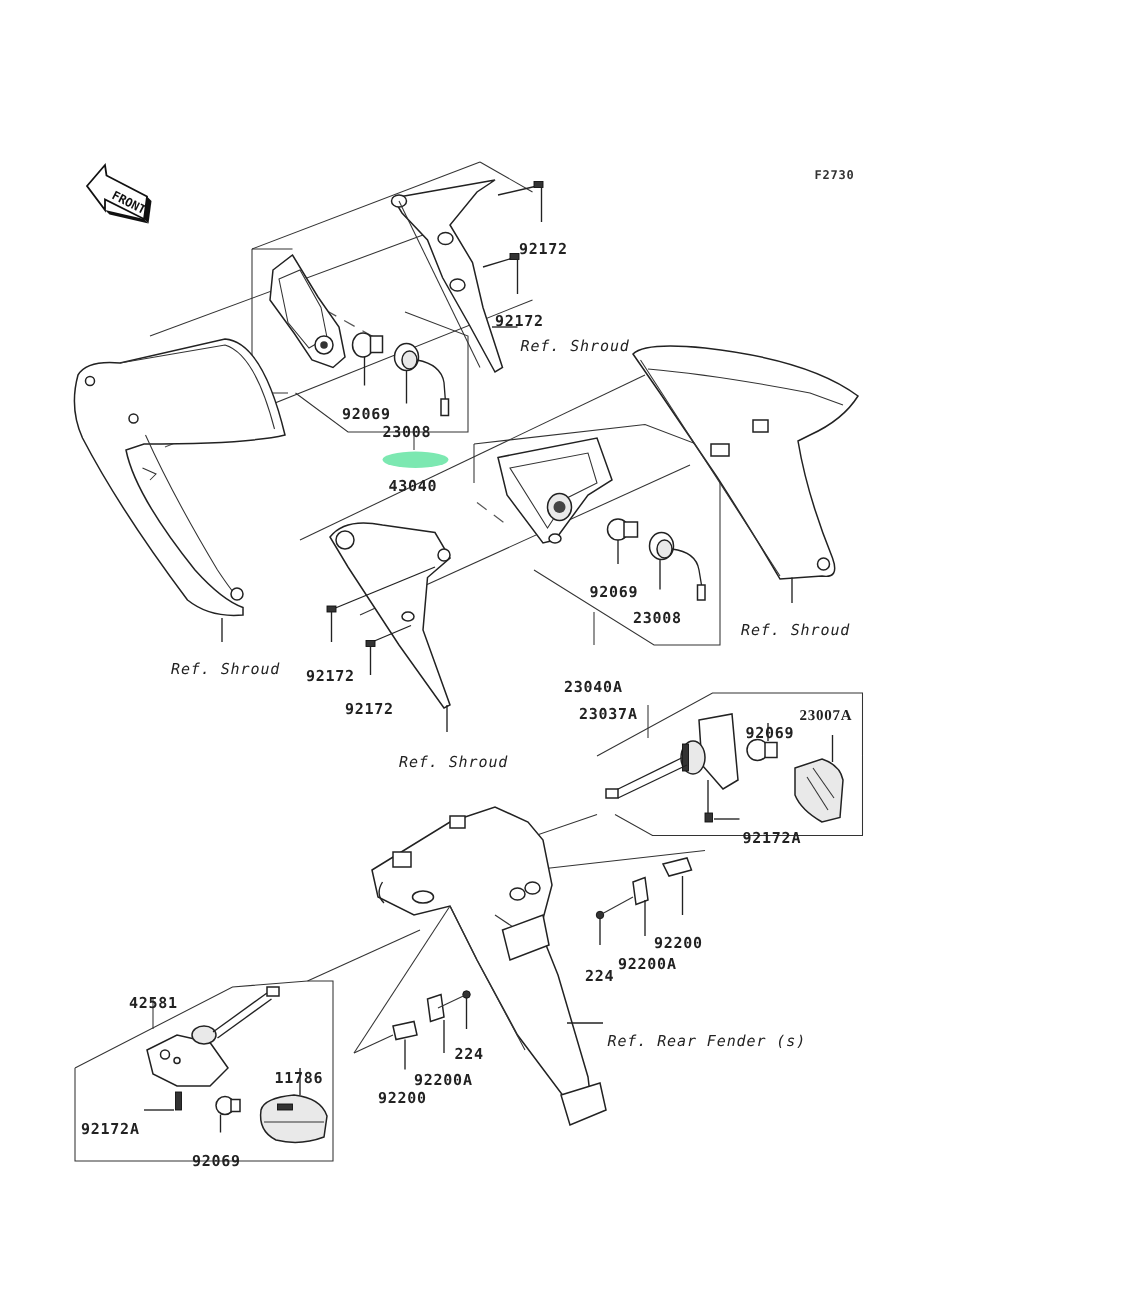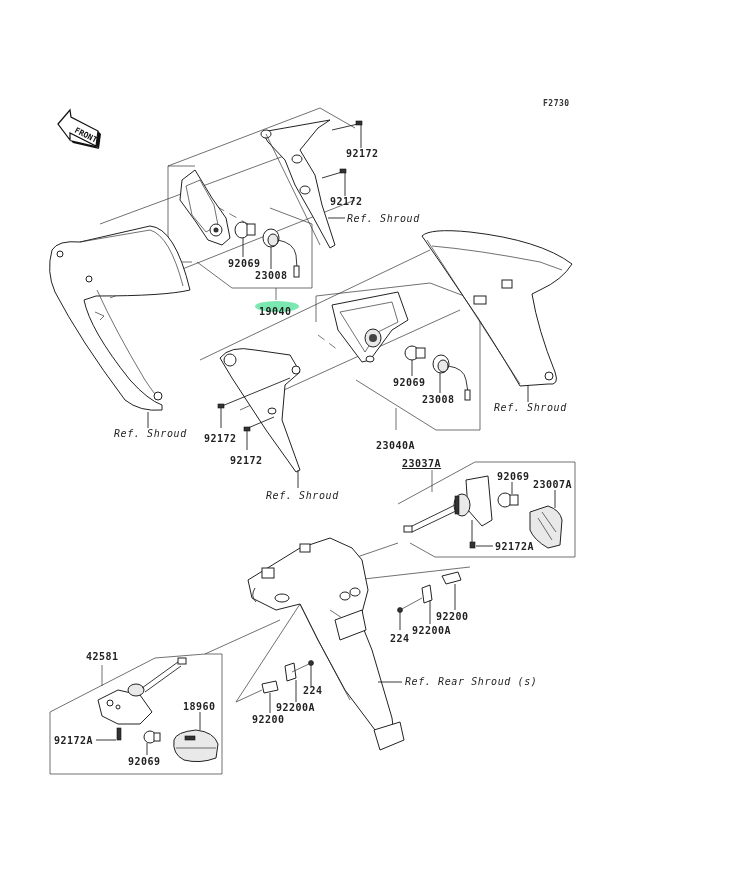--- a/index.html
+++ b/index.html
@@ -1,18 +1,18 @@
 <!DOCTYPE html>
 <html><head>
 <meta charset="utf-8">
 <style>
   html, body { margin: 0; padding: 0; background: #ffffff; }
   body { width: 748px; height: 873px; position: relative; overflow: hidden; font-family: "DejaVu Sans Mono", monospace; }
   #diagram { position: absolute; left: 0; top: 0; width: 748px; height: 873px; }
-  .lbl { position: absolute; font-family: "DejaVu Sans Mono", "Liberation Mono", monospace; font-size: 10px; font-weight: bold; color: #222; letter-spacing: 0.5px; white-space: nowrap; line-height: 12px; }
+  .lbl { position: absolute; font-family: "DejaVu Sans Mono", "Liberation Mono", monospace; font-size: 10px; font-weight: bold; color: #222; letter-spacing: 0.5px; white-space: nowrap; line-height: 12px; margin-top: 13px; }
   .lbl.ref { font-weight: normal; color: #222; letter-spacing: 0.6px; font-style: italic; }
   .lbl.code { font-size: 8px; font-weight: bold; color: #333; }
   .part-link { cursor: pointer; }
   .highlight { position: absolute; width: 44px; height: 11px; border-radius: 50%; background: #6ee6a8; opacity: 0.9; }
   svg .ln { stroke: #222; stroke-width: 0.9; fill: none; }
   svg .thin { stroke: #333; stroke-width: 0.7; fill: none; }
   svg .part { stroke: #222; stroke-width: 1; fill: #ffffff; }
   svg .partgray { stroke: #222; stroke-width: 1; fill: #e9e9e9; }
   svg .dark { fill: #333; stroke: #111; stroke-width: 0.6; }
   svg .dash { stroke: #555; stroke-width: 0.8; fill: none; stroke-dasharray: 8 6; }
@@ -254,40 +254,40 @@
 
 <div class="lbl code" style="left:543px; top:98px;">F2730</div>
 
 <div class="lbl part-link" style="left:346px; top:148px;">92172</div>
 <div class="lbl part-link" style="left:330px; top:196px;">92172</div>
 <div class="lbl ref" style="left:347px; top:213px;">Ref. Shroud</div>
 <div class="lbl part-link" style="left:228px; top:258px;">92069</div>
 <div class="lbl part-link" style="left:255px; top:270px;">23008</div>
 
 <div class="highlight" style="left: 255px; top: 301px; background: rgb(110, 230, 168);"></div>
-<div class="lbl part-link" style="left:259px; top:306px;">19040</div>
+<div class="lbl part-link" style="left:259px; top:306px;">43040</div>
 
 <div class="lbl ref" style="left:114px; top:428px;">Ref. Shroud</div>
 <div class="lbl ref" style="left:494px; top:402px;">Ref. Shroud</div>
 <div class="lbl part-link" style="left:393px; top:377px;">92069</div>
 <div class="lbl part-link" style="left:422px; top:394px;">23008</div>
 <div class="lbl part-link" style="left:376px; top:440px;">23040A</div>
 <div class="lbl part-link" style="left:204px; top:433px;">92172</div>
 <div class="lbl part-link" style="left:230px; top:455px;">92172</div>
 <div class="lbl ref" style="left:266px; top:490px;">Ref. Shroud</div>
 
-<div class="lbl part-link" style="left:402px; top:458px;text-decoration:underline;">23037A</div>
+<div class="lbl part-link" style="left:386px; top:458px;">23037A</div>
 <div class="lbl part-link" style="left:497px; top:471px;">92069</div>
-<div class="lbl part-link" style="left:533px; top:479px;">23007A</div>
+<div class="lbl part-link" style="left:533px; top:459px;font-family:Liberation Serif, serif;">23007A</div>
 <div class="lbl part-link" style="left:495px; top:541px;">92172A</div>
 <div class="lbl part-link" style="left:436px; top:611px;">92200</div>
 <div class="lbl part-link" style="left:390px; top:633px;">224</div>
 <div class="lbl part-link" style="left:412px; top:625px;">92200A</div>
-<div class="lbl ref" style="left:405px; top:676px;">Ref. Rear Shroud (s)</div>
+<div class="lbl ref" style="left:405px; top:676px;">Ref. Rear Fender (s)</div>
 <div class="lbl part-link" style="left:303px; top:685px;">224</div>
 <div class="lbl part-link" style="left:276px; top:702px;">92200A</div>
 <div class="lbl part-link" style="left:252px; top:714px;">92200</div>
 
 <div class="lbl part-link" style="left:86px; top:651px;">42581</div>
-<div class="lbl part-link" style="left:183px; top:701px;">18960</div>
+<div class="lbl part-link" style="left:183px; top:701px;">11786</div>
 <div class="lbl part-link" style="left:54px; top:735px;">92172A</div>
 <div class="lbl part-link" style="left:128px; top:756px;">92069</div>
 </div>
 
 </body></html>

